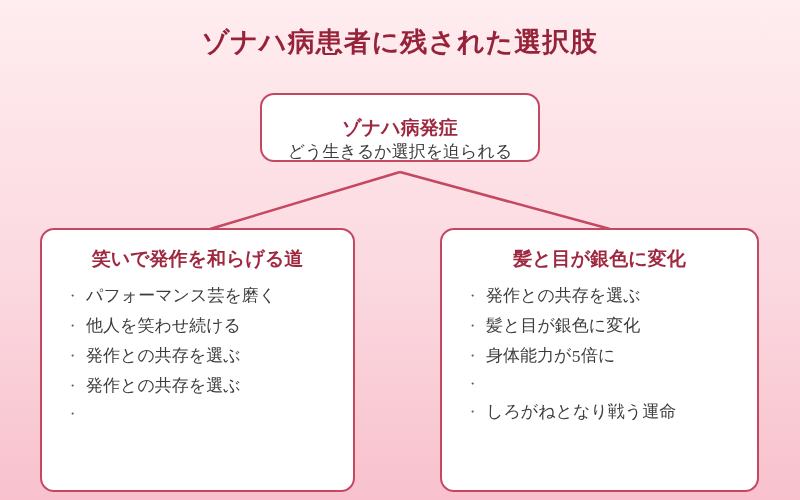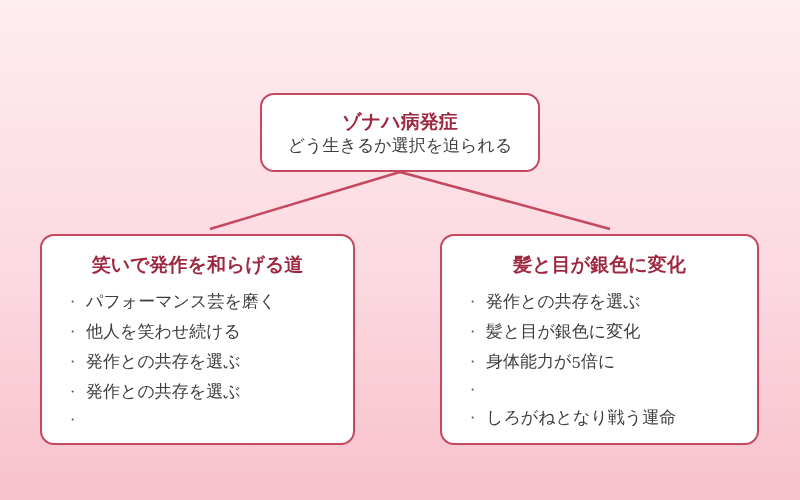--- a/index.html
+++ b/index.html
@@ -17,27 +17,27 @@
     color:#962339;
   }
   .node{
     position:absolute;
     background:#ffffff;
     border:2.5px solid #c4485f;
     border-radius:14px;
     box-sizing:border-box;
   }
   .root-node{
-    left:260px;top:93px;width:280px;height:79px;
-    display:flex;flex-direction:column;align-items:center;justify-content:center;
+    left:260px;top:93px;width:280px;height:69px;
+    display:flex;flex-direction:column;align-items:center;justify-content:flex-end;
     gap:6px;
   }
   .root-heading{font-size:19px;font-weight:700;color:#9e2840;line-height:1;}
   .root-sub{font-size:17px;color:#3d3d3d;line-height:1;}
-  .branch-node{top:234px;height:211px;padding:16px 10px 0 24px;}
+  .branch-node{top:228px;height:264px;padding:16px 10px 0 24px;}
   .branch-left{left:40px;width:315px;}
   .branch-right{left:440px;width:319px;}
   .branch-heading{
     text-align:center;
     font-size:19px;font-weight:700;color:#9e2840;
     margin:2px 14px 16px 0;line-height:1.2;
   }
   .row{display:flex;align-items:center;margin-bottom:13px;line-height:1;}
   .group-2{margin-top:12px;}
   .dot{font-size:13px;color:#5a5a5a;width:20px;flex:0 0 20px;}
@@ -46,20 +46,21 @@
     font-family:"DejaVu Serif","Liberation Serif",serif;
     font-size:0.88em;position:relative;top:0.1em;
   }
   .connectors{position:absolute;left:0;top:0;pointer-events:none;}
 </style>
 </head>
 <body>
 
 <div class="canvas">
 
+  <div class="page-title">ゾナハ病患者に残された選択肢</div>
 
   <svg class="connectors" width="800" height="500" viewBox="0 0 800 500">
     <line x1="400" y1="172" x2="210" y2="229" stroke="#c4485f" stroke-width="2.5"></line>
     <line x1="400" y1="172" x2="610" y2="229" stroke="#c4485f" stroke-width="2.5"></line>
   </svg>
 
   <div class="node root-node">
     <div class="root-heading">ゾナハ病発症</div>
     <div class="root-sub">どう生きるか選択を迫られる</div>
   </div>

